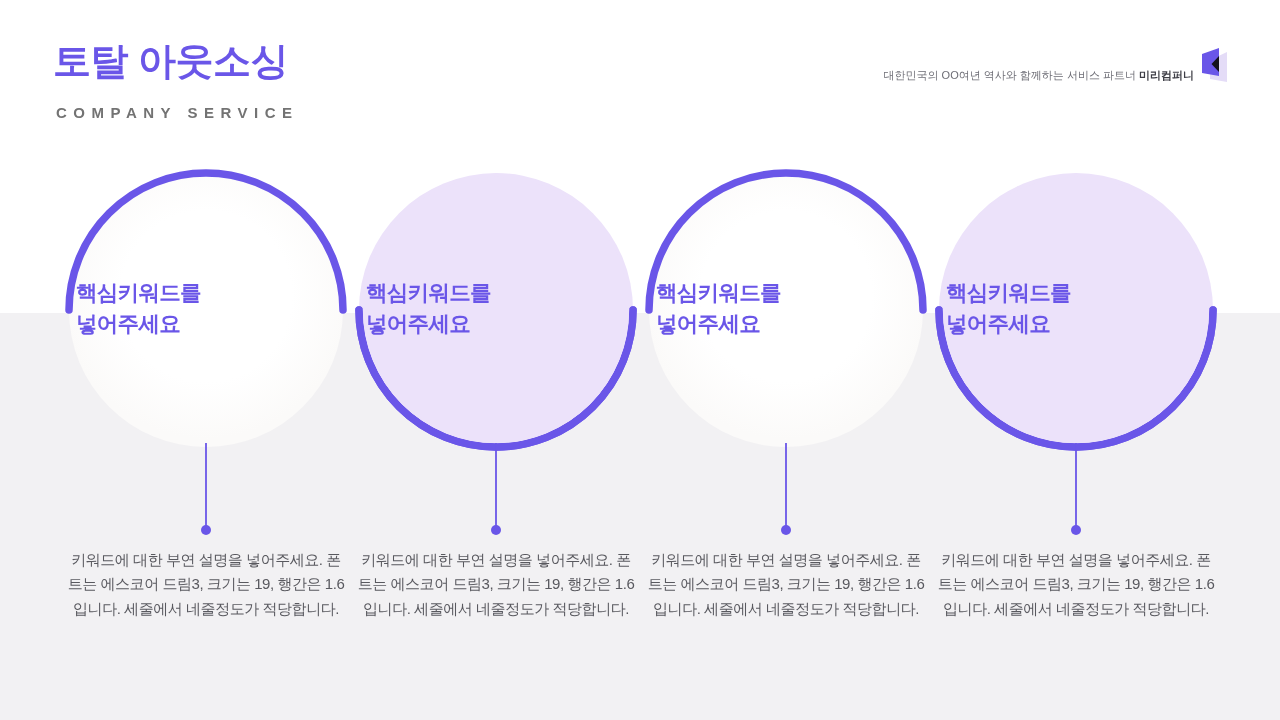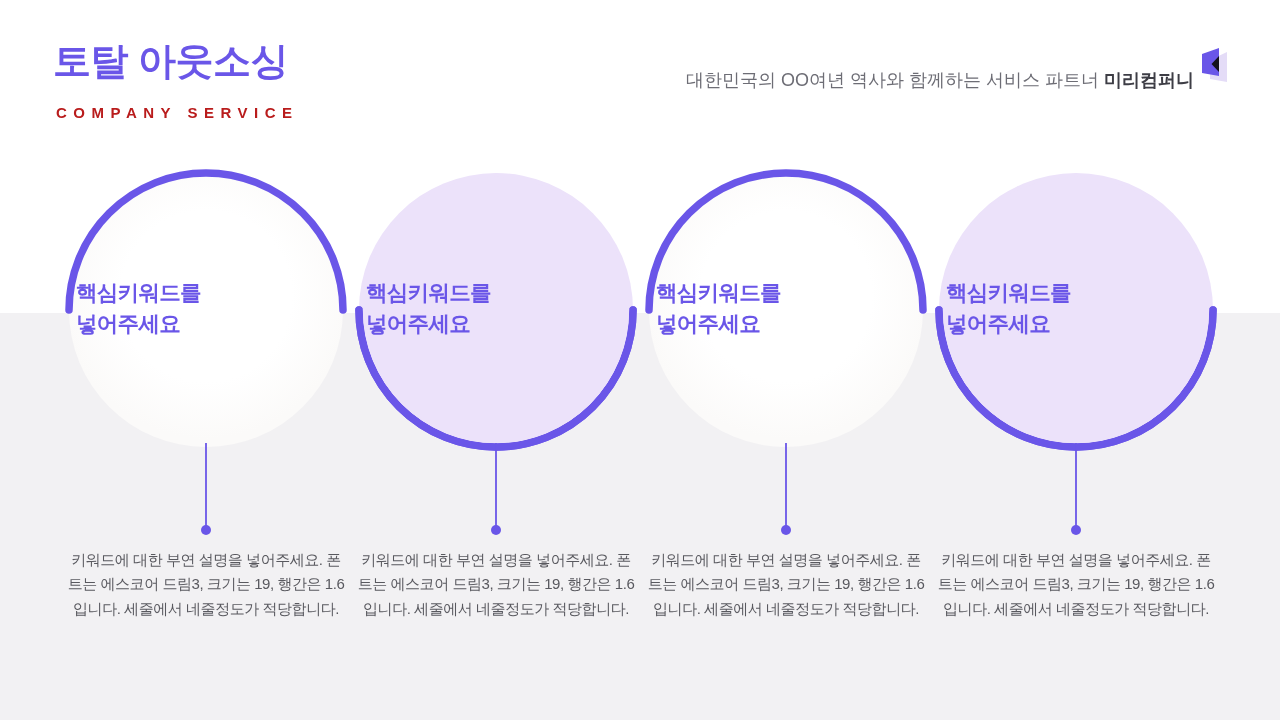--- a/index.html
+++ b/index.html
@@ -47,30 +47,30 @@
     letter-spacing: -0.5px;
     line-height: 1.15;
     white-space: nowrap;
   }
   .subhead {
     position: absolute;
     left: 56px;
     top: 104px;
     font-size: 15px;
     font-weight: bold;
-    color: #b91c1c;
+    color: #737373;
     letter-spacing: 6.5px;
     white-space: nowrap;
   }
 
   .tagline {
     position: absolute;
     right: 86px;
     top: 68px;
-    font-size: 18px;
+    font-size: 11px;
     color: #6d6d75;
     white-space: nowrap;
     text-align: right;
   }
   .tagline .brand {
     font-weight: bold;
     color: #3d3d45;
   }
 
   

